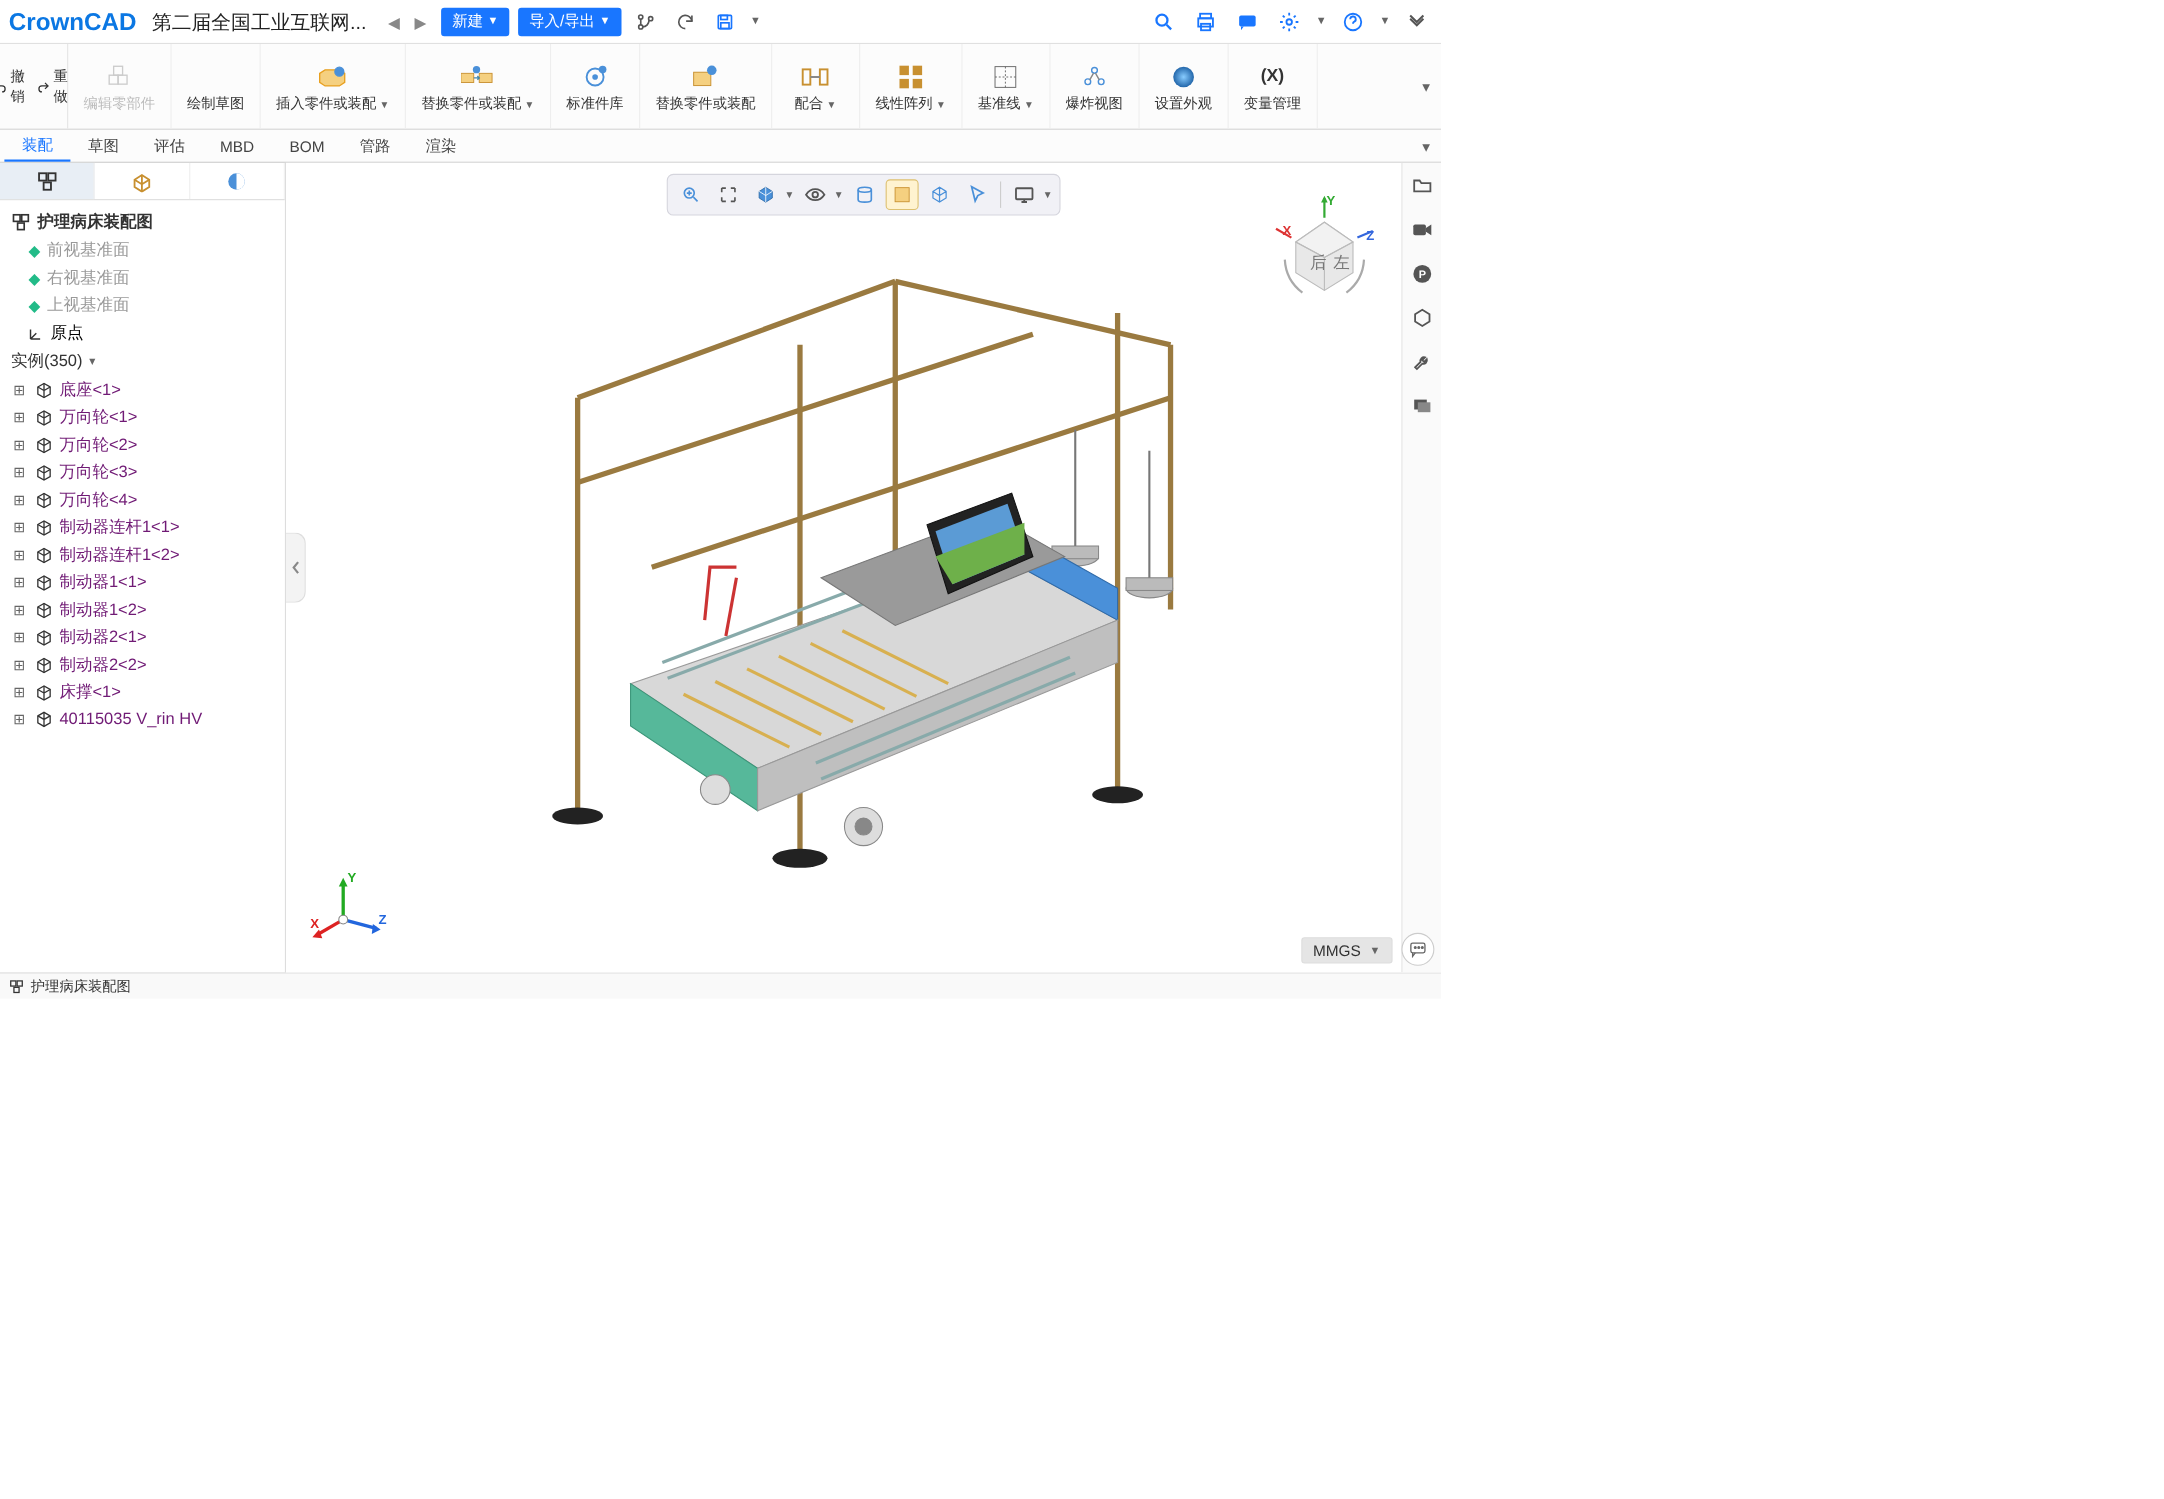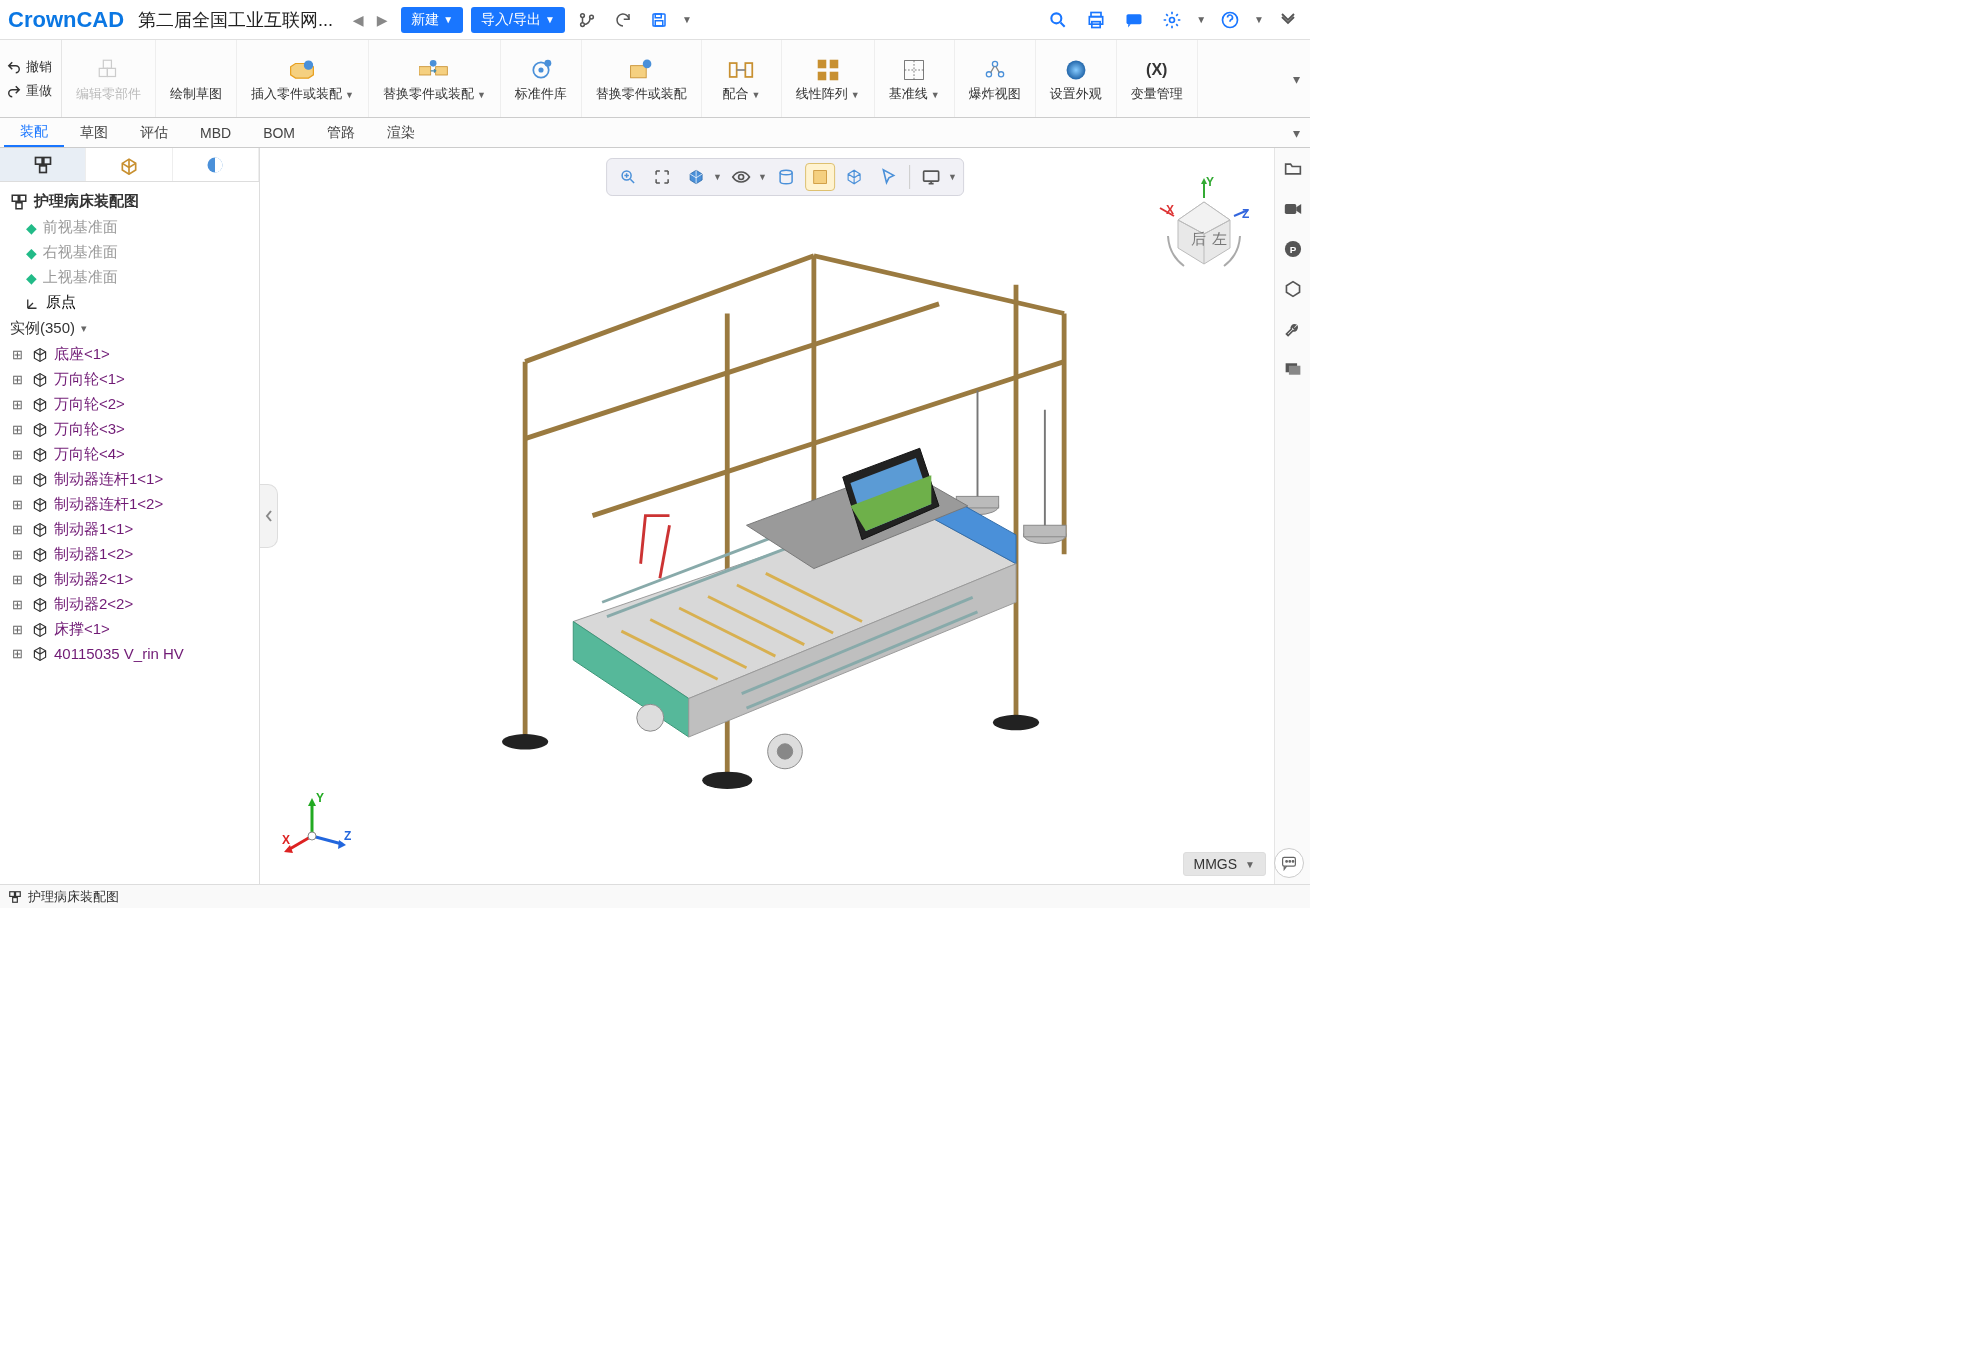--- a/index.html
+++ b/index.html
@@ -12,21 +12,21 @@
   .title-text { font-size: 18px; font-weight: 500; color: #222; margin-left: 6px; max-width: 260px; white-space: nowrap; overflow: hidden; text-overflow: ellipsis;}
   .nav-arrows { display: flex; gap: 2px; margin-left: 6px;}
   .nav-arrows span { width: 22px; height: 22px; display:flex; align-items:center; justify-content:center; color:#888; cursor:pointer;}
   .btn-primary { background: #1976ff; color: #fff; border-radius: 3px; padding: 4px 10px; display:flex; align-items:center; gap:4px; cursor:pointer; font-size:14px;}
   .btn-primary .caret { font-size:10px; }
   .icon-btn { width: 28px; height: 28px; display:flex; align-items:center; justify-content:center; color:#555; cursor:pointer; font-size:18px;}
   .topbar-right { margin-left: auto; display:flex; gap:10px; align-items:center;}
   
   
   .ribbon { display:flex; border-bottom:1px solid #ccc; background:#fcfcfc; height:78px;}
-  .ribbon-left { width:62px; display:flex; flex-direction:column; justify-content:center; gap:2px; border-right:1px solid #e5e5e5; padding:4px;}
+  .ribbon-left { width:62px; display:flex; flex-direction:row; justify-content:center; gap:2px; border-right:1px solid #e5e5e5; padding:4px;}
   .ribbon-left .rl { display:flex; align-items:center; gap:4px; font-size:13px; cursor:pointer; padding:2px;}
   .ribbon-group { display:flex; flex-direction:column; align-items:center; justify-content:center; padding:4px 14px; border-right:1px solid #eee; cursor:pointer; gap:2px; min-width:80px;}
   .ribbon-group .rg-icon { font-size:22px; height:28px; display:flex; align-items:center; justify-content:center; color:#3a6;}
   .ribbon-group .rg-label { font-size:13px; line-height:1.2; color:#333;}
   .ribbon-group.disabled { color:#bbb; }
   .ribbon-group.disabled .rg-label { color:#bbb;}
   .ribbon-group .caret { font-size:9px; color:#666; margin-left:3px;}
   .ribbon-end { margin-left:auto; display:flex; align-items:center; padding-right:10px; color:#666; cursor:pointer;}
   
   

